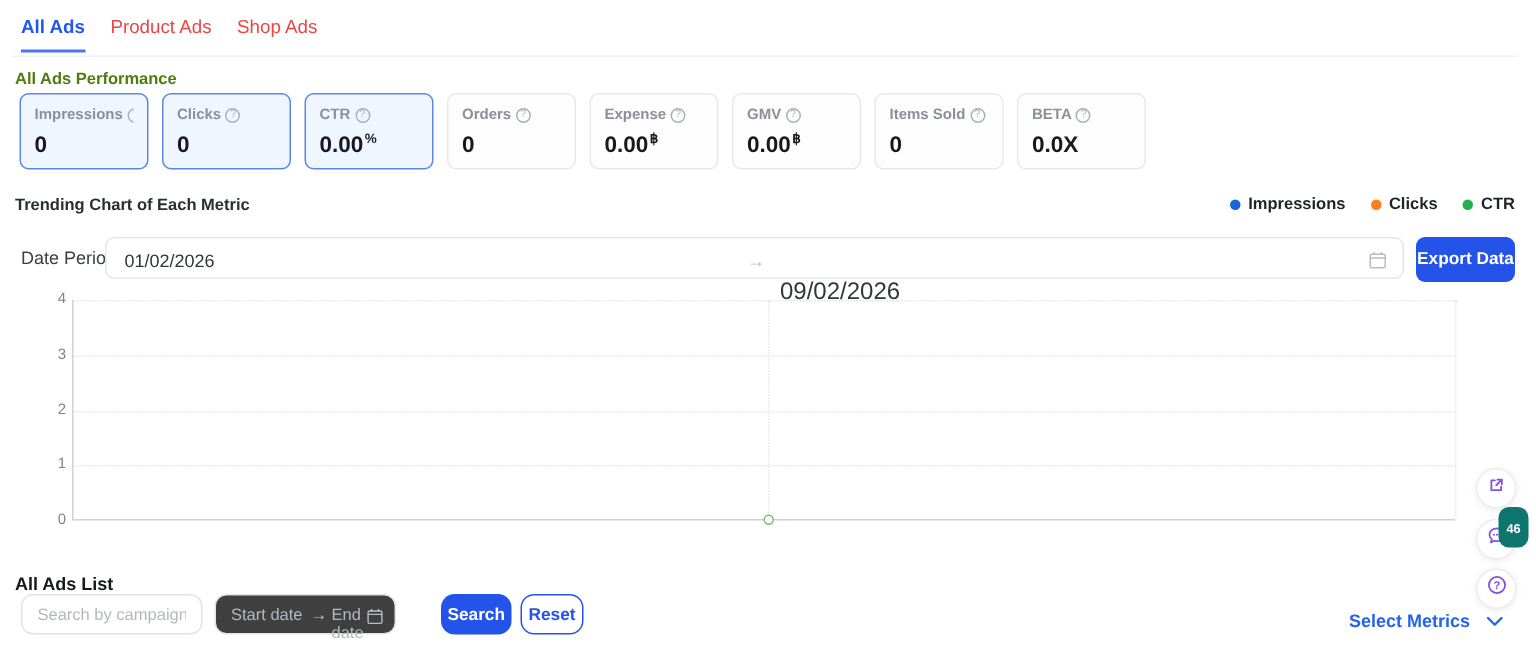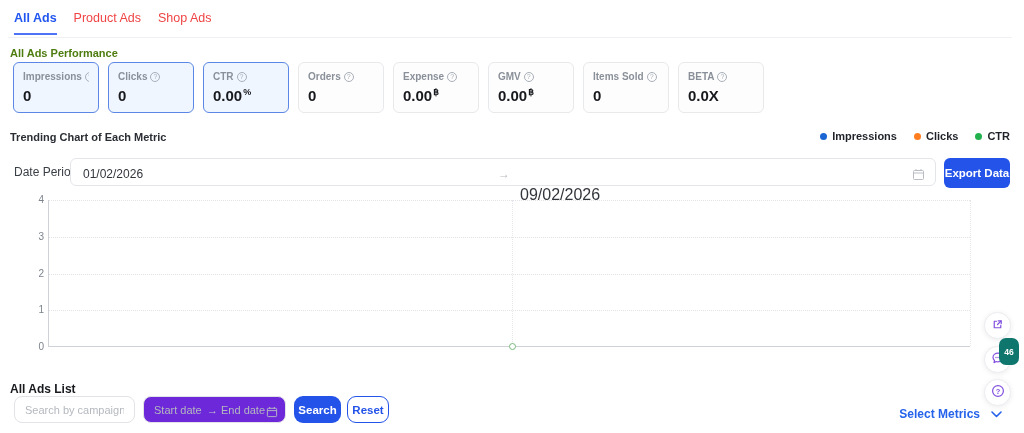--- a/index.html
+++ b/index.html
@@ -50,21 +50,21 @@
   .chart-area { position:absolute; top:200px; left:48px; width:922px; height:147px; border-left:1px solid #ced1d6; border-bottom:1px solid #ced1d6; }
   .hgrid { position:absolute; left:0; width:100%; height:0; border-top:1px dotted #e1e3e7; }
   .vgrid { position:absolute; top:0; height:100%; width:0; border-left:1px dotted #e4e6ea; }
   .ytick { position:absolute; width:16px; text-align:right; left:28px; font-size:10px; color:#7d838c; }
   .chart-point { position:absolute; width:7px; height:7px; border:1.5px solid #79b97e; background:#fff; border-radius:50%; }
 
   
   .list-title { position:absolute; top:382px; left:10px; font-size:12px; font-weight:bold; color:#17191d; }
   .search-input { position:absolute; top:396px; left:14px; width:121px; height:27px; border:1px solid #e2e3e6; border-radius:8px; font-family:"Liberation Sans",sans-serif; font-size:11px; color:#32363c; padding:0 10px; outline:none; }
   .search-input::placeholder { color:#b4b8be; }
-  .list-dates { position:absolute; top:396px; left:143px; width:143px; height:27px; border:1px solid #e2e3e6; border-radius:8px; background:#6d28d9; cursor:pointer; }
+  .list-dates { position:absolute; top:396px; left:143px; width:121px; height:27px; border:1px solid #e2e3e6; border-radius:8px; background:#404040; cursor:pointer; }
   .ld-start { position:absolute; top:7px; left:10px; font-size:11px; color:#b4b8be; }
   .ld-arrow { position:absolute; top:7px; left:63px; font-size:11px; color:#c3c6cb; }
   .ld-end { position:absolute; top:7px; left:77px; font-size:11px; color:#b4b8be; }
   .ld-cal { position:absolute; top:7px; right:7px; }
   .btn-search { position:absolute; top:396px; left:294px; width:47px; height:27px; background:#2353e8; color:#fff; border:none; border-radius:9px; font-size:11.5px; font-weight:bold; display:flex; align-items:center; justify-content:center; cursor:pointer; }
   .btn-reset { position:absolute; top:396px; left:347px; width:42px; height:27px; background:#fff; color:#2353e8; border:1px solid #2353e8; border-radius:9px; font-size:11.5px; font-weight:bold; display:flex; align-items:center; justify-content:center; cursor:pointer; }
   .select-metrics { position:absolute; top:407px; right:22px; display:flex; align-items:flex-start; gap:11px; color:#2563eb; font-size:12px; font-weight:bold; cursor:pointer; }
 
   
   .fab { position:absolute; left:984px; width:27px; height:27px; border-radius:50%; background:#fff; border:1px solid #ededf1; box-shadow:0 1px 5px rgba(60,60,90,0.10); display:flex; align-items:center; justify-content:center; cursor:pointer; }

